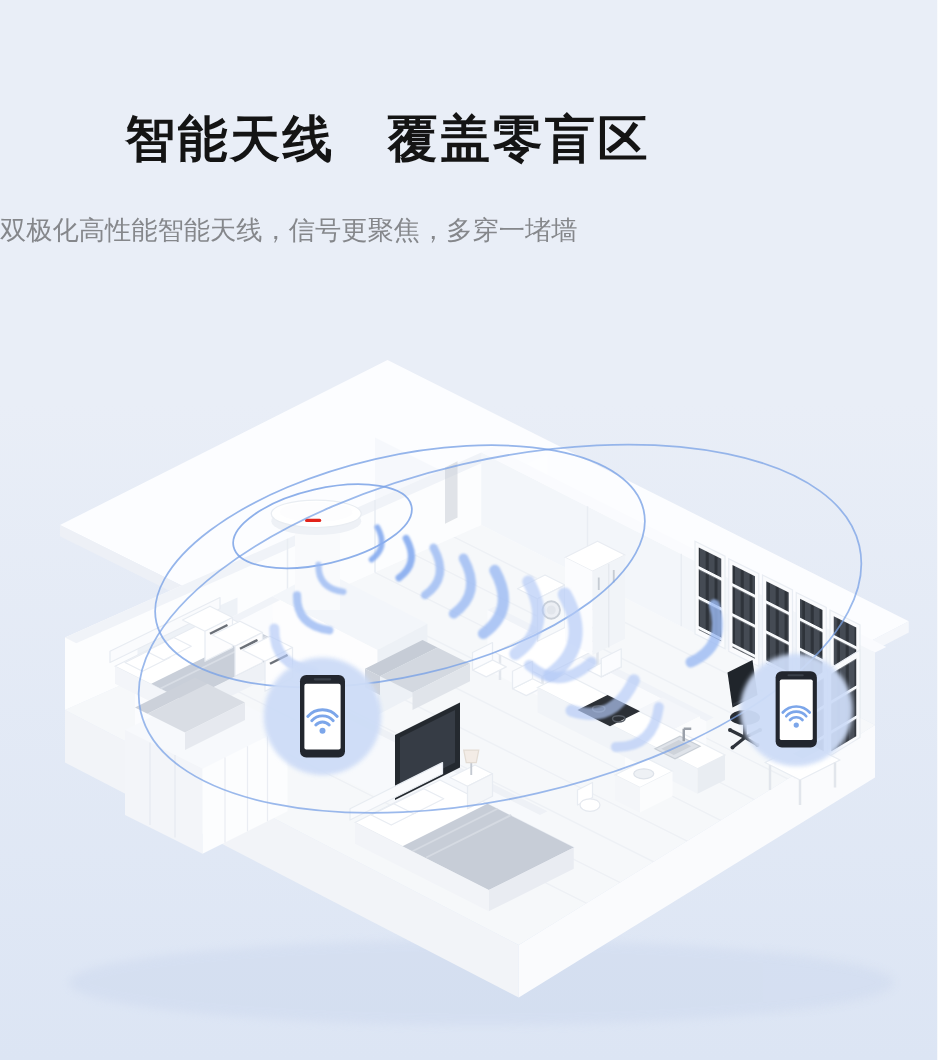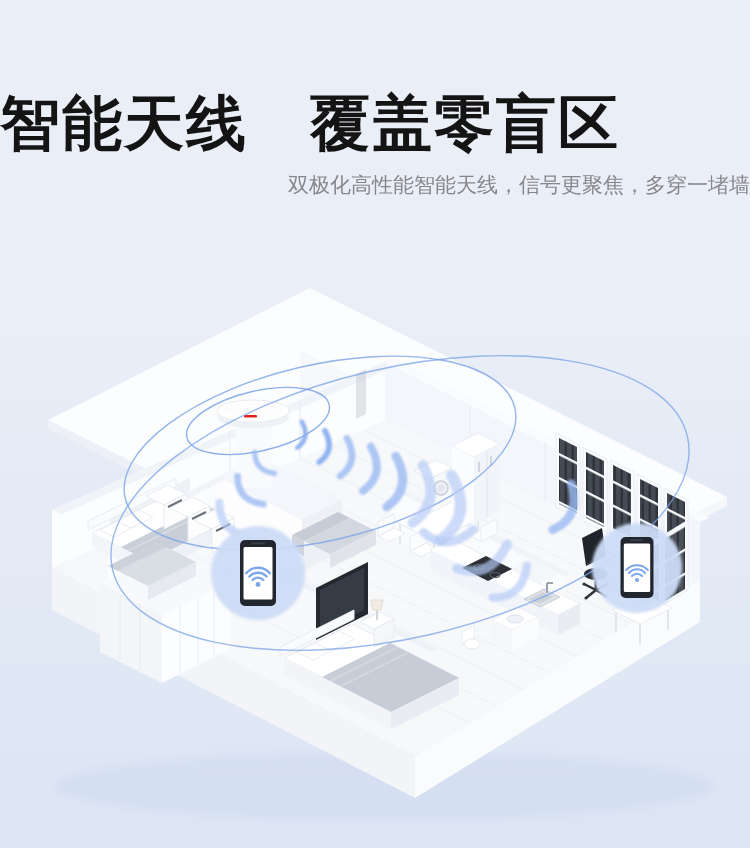--- a/index.html
+++ b/index.html
@@ -1,21 +1,21 @@
 <!DOCTYPE html>
 <html style="--bg-top: #e9eef7; --bg-bottom: #dce5f4; --title-color: #141414; --subtitle-color: #85878b; --signal-blue: #7aa2e6; --beam-blue: #93b4f0; --circle-blue: #cddcf7; --wifi-blue: #7ca6ea; --brand-red: #e2231a;"><head>
 <meta charset="utf-8">
 <style>
   html,body{margin:0;padding:0;}
   body{font-family:"Liberation Sans", sans-serif;}
   .page{position:relative;width:750px;height:848px;overflow:hidden;
         background:linear-gradient(180deg,var(--bg-top) 0%,var(--bg-top) 38%,var(--bg-bottom) 100%);}
   .headline{position:absolute;top:84px;left:0;width:620px;text-align:center;
-            font-size:60px;font-weight:700;color:var(--title-color);letter-spacing:2px;margin:0;}
-  .subtitles{position:absolute;top:169px;left:0;width:750px;text-align:right;
+            font-size:40px;font-weight:700;color:var(--title-color);letter-spacing:2px;margin:0;}
+  .subtitles{position:absolute;top:169px;left:0;width:750px;text-align:left;
              font-size:21px;line-height:31px;color:var(--subtitle-color);}
   .subtitles p{margin:0;}
   .scene{position:absolute;top:288px;left:0;width:750px;height:560px;}
 
   
   .ceil{fill:#fcfdff;}
   .ring{fill:none;stroke:var(--signal-blue);stroke-width:1.4;}
   .b1{stroke:#88adf0;opacity:.92;}
   .b2{stroke:#9bbaf3;opacity:.8;}
   .b3{stroke:#b4caf6;opacity:.68;}

